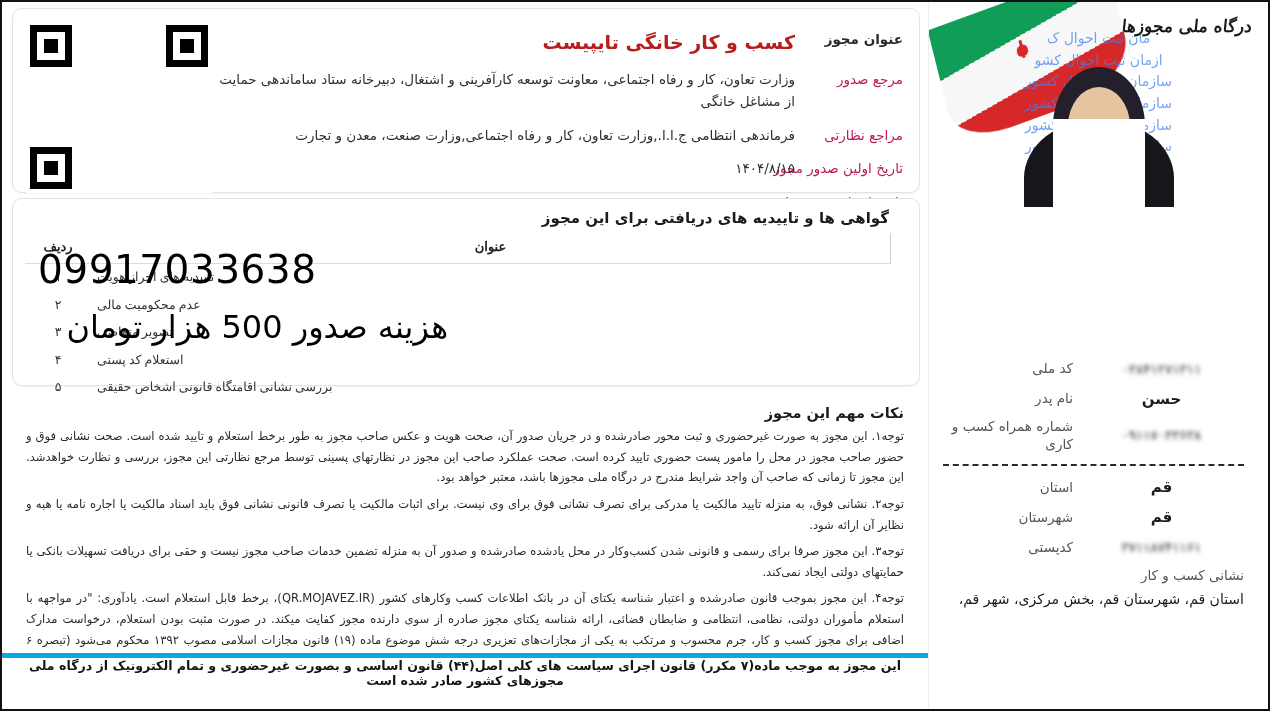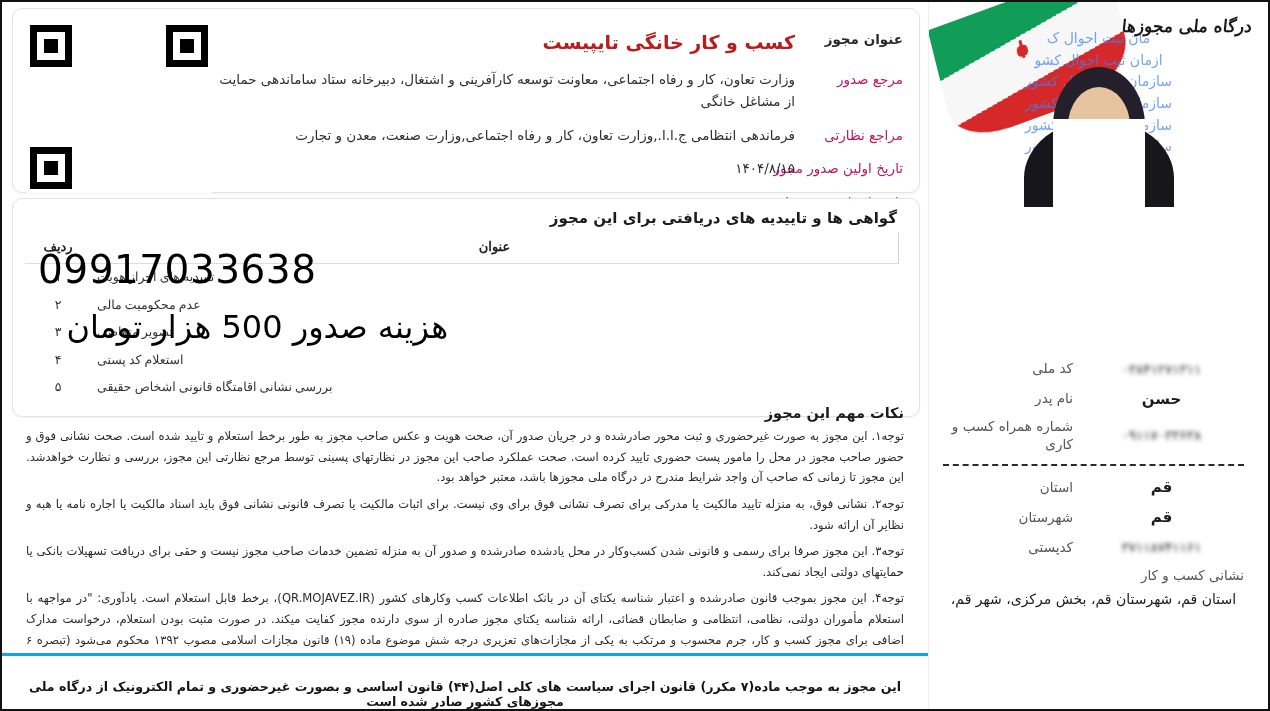--- a/index.html
+++ b/index.html
@@ -115,22 +115,22 @@
     background: #000000;
   }
   .finder.tl { left: 4px;  top: 4px; }
   .finder.tr { right: 4px; top: 4px; }
   .finder.bl { left: 4px;  bottom: 4px; }
 
   
   #certs-card {
     position: absolute;
     top: 196px; right: 8px; left: 10px;
-    height: 219px;
-    padding: 8px 20px 6px 12px;
+    height: 188px;
+    padding: 8px 28px 6px 12px;
   }
   #certs-title {
     font-size: 15px;
     font-weight: bold;
     color: #1b1b1b;
     text-align: right;
     padding: 2px 2px 6px 0;
   }
   #certs-table { width: 100%; border-collapse: collapse; }
   #certs-table th, #certs-table td {
@@ -201,23 +201,23 @@
     line-height: 1.78;
     padding-bottom: 6px;
     direction: rtl;
   }
 
   
   #footer-bar {
     position: absolute;
     left: 0; right: 0; bottom: 0;
     height: 56px;
-    border-top: 3px solid #0ea5e9;
+    border-top: 5px solid #0ea5e9;
     display: flex;
-    align-items: flex-end;
+    align-items: flex-start;
     justify-content: center;
     background: #ffffff;
   }
   #footer-text {
     font-size: 12.6px;
     font-weight: bold;
     color: #151515;
     text-align: center;
     padding: 0 14px;
   }
@@ -364,20 +364,21 @@
   }
   .field-row.stacked .field-label {
     display: block;
     width: 100%;
     text-align: right;
     padding-bottom: 2px;
   }
   .field-row.stacked .field-value {
     display: block;
     width: 100%;
+    text-align: right;
     font-weight: normal;
     font-size: 14px;
     color: #1a1a1a;
     line-height: 1.6;
     padding-left: 0;
   }
   .label-two-line { line-height: 1.35; }
 </style>
 </head>
 <body>

